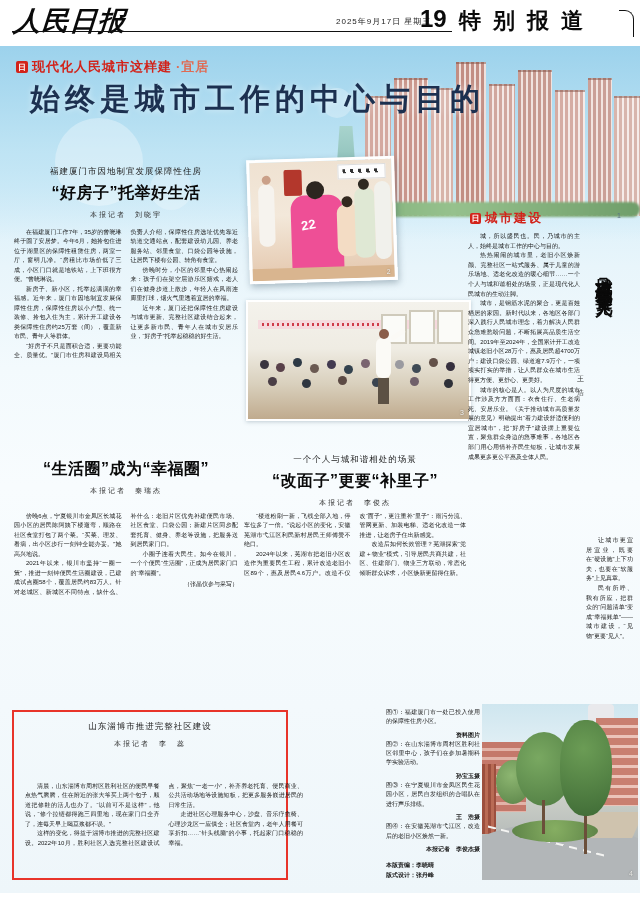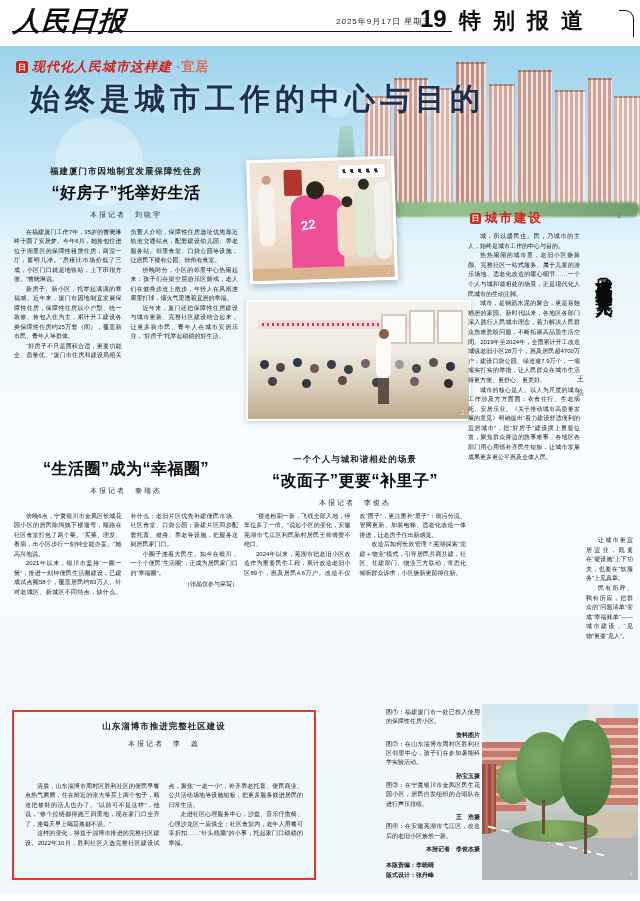--- a/index.html
+++ b/index.html
@@ -41,25 +41,25 @@
          clip-path:polygon(10% 100%,30% 0,70% 0,90% 100%);}
   .greens{position:absolute;left:328px;top:202px;width:312px;height:15px;border-radius:8px;
           background:linear-gradient(90deg,#7dae77,#96c18d 40%,#6f9e6a);filter:blur(1px);}
   .hero-headline{position:absolute;left:30px;top:79px;font-size:30px;font-weight:800;
                  letter-spacing:5px;color:#1c3050;white-space:nowrap;
                  text-shadow:0 0 6px rgba(255,255,255,.55);}
   
   .series{position:absolute;left:16px;top:58px;display:flex;align-items:center;gap:4px;}
   .red-ico{display:inline-flex;align-items:center;justify-content:center;width:12px;height:12px;
            background:#d2231a;color:#fff;font-size:8px;font-weight:bold;border-radius:2px;}
-  .series-main{font-size:13px;font-weight:bold;color:#d2231a;letter-spacing:1px;font-style:italic;}
+  .series-main{font-size:13px;font-weight:bold;color:#d2231a;letter-spacing:1px;}
   .series-sub{font-size:13px;font-weight:bold;color:#e06a52;letter-spacing:1px;}
   
   .art-head{position:absolute;text-align:center;}
-  .kicker{font-size:8.5px;font-weight:700;color:#222;letter-spacing:1px;}
+  .kicker{font-size:8.5px;font-weight:400;color:#222;letter-spacing:1px;}
   .hl{font-size:16px;font-weight:800;color:#0a0a0a;margin-top:5px;letter-spacing:.5px;white-space:nowrap;}
   .byline{font-size:7px;color:#333;margin-top:6px;letter-spacing:2px;}
   
   .body-cols{position:absolute;column-gap:9px;font-size:6px;line-height:1.58;color:#191919;
              text-align:justify;overflow:hidden;}
   .body-cols p{margin:0;text-indent:2em;}
   .two{column-count:2;}
   .endnote{text-align:right;font-size:6px;margin-top:2px;color:#191919;}
   
   .photo{position:absolute;overflow:hidden;}
@@ -124,21 +124,21 @@
   .nb-col{position:absolute;font-size:6px;line-height:1.6;color:#191919;text-align:justify;overflow:hidden;}
   .nb-col p{margin:0;text-indent:2em;}
   .nb-col1{left:468px;top:232px;width:112px;height:462px;}
   .nb-col2{left:586px;top:536px;width:47px;height:158px;}
   .nb-vtitle{position:absolute;left:594px;top:264px;height:272px;writing-mode:vertical-rl;
              text-orientation:upright;font-size:17px;font-weight:800;color:#0a0a0a;
              letter-spacing:2px;line-height:1.15;}
   .nb-author{position:absolute;left:575px;top:370px;writing-mode:vertical-rl;text-orientation:upright;
              font-size:7px;color:#333;letter-spacing:3px;}
   
-  .zibo{position:absolute;left:12px;top:710px;width:304px;height:170px;border:2px solid #e8342a;
+  .zibo{position:absolute;left:12px;top:710px;width:276px;height:170px;border:2px solid #e8342a;
         box-sizing:border-box;}
   .zb-head{position:absolute;left:0;top:9px;width:100%;text-align:center;}
   .zb-body{position:absolute;left:11px;top:70px;width:278px;height:92px;column-count:2;column-gap:9px;
            font-size:6px;line-height:1.58;color:#191919;text-align:justify;overflow:hidden;}
   .zb-body p{margin:0;text-indent:2em;}
   
   .caps{position:absolute;left:386px;top:708px;width:94px;font-size:6px;line-height:1.55;color:#191919;}
   .cap{margin-bottom:4px;text-align:justify;}
   .credit{text-align:right;font-weight:bold;margin-top:1px;}
   .foot{margin-top:6px;font-weight:bold;line-height:1.7;}

